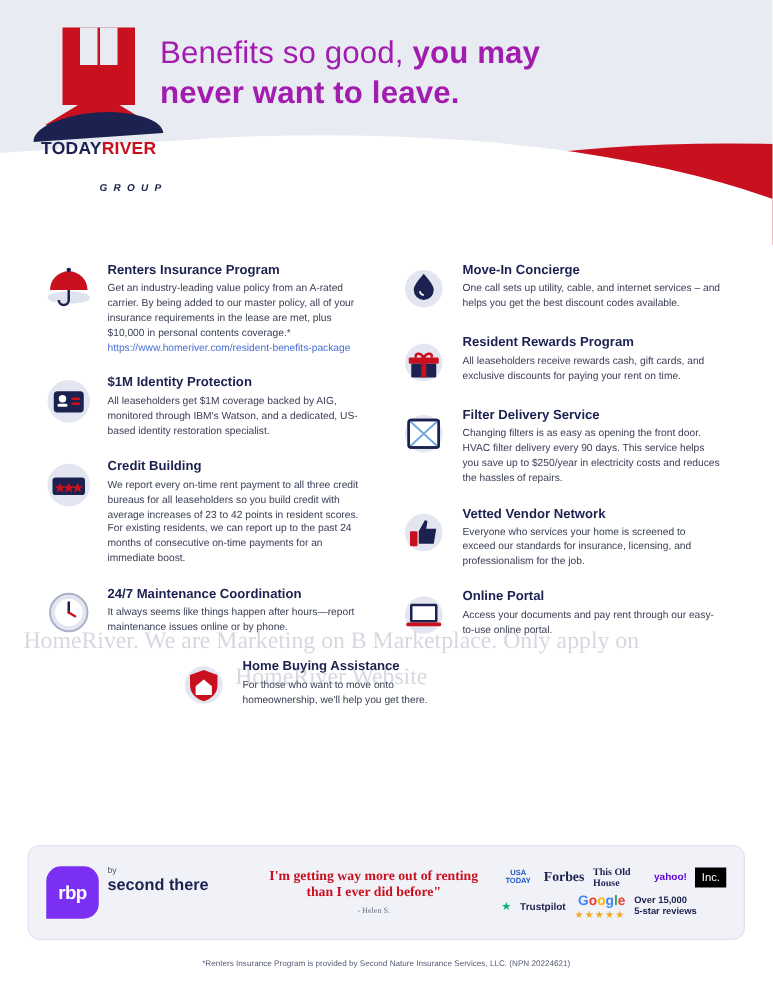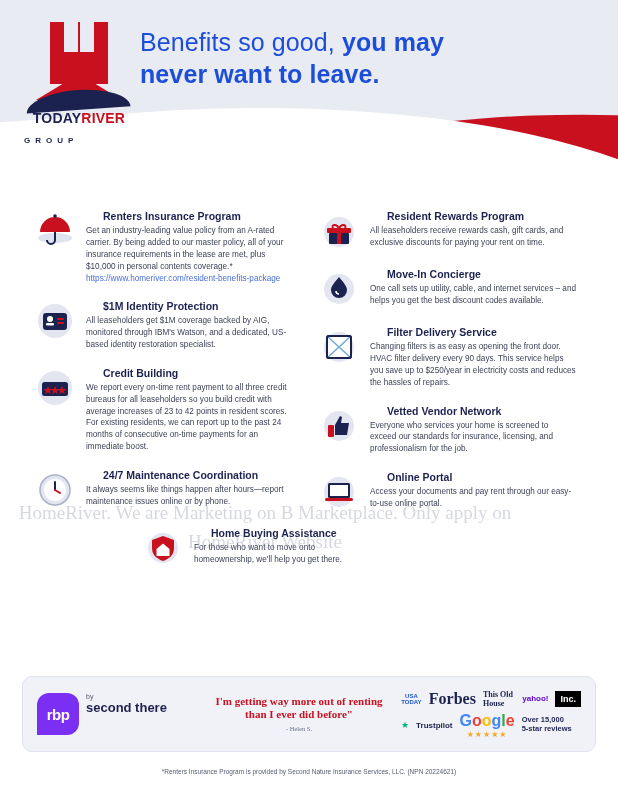--- a/index.html
+++ b/index.html
@@ -40,25 +40,25 @@
     border-top-left-radius: 100% 90%;
     transform: rotate(4deg);
   }
   .hdr-grey-band {
     position:absolute;
     left:0; top:0; width:618px; height:176px;
     background:#e9ebf2;
   }
   .hdr-title {
     position:absolute;
-    left:140px; top:26px;
+    left:128px; top:26px;
     width: 420px;
     font-size: 25px;
     line-height: 1.28;
-    color:#1d4ed8;
+    color:#a21caf;
     font-weight:400;
     letter-spacing:.1px;
     z-index:5;
   }
   .hdr-title b { font-weight:700; }
 
   
   .logo { position:absolute; left:24px; top:22px; width:110px; height:125px; z-index:6; }
   .logo-h {
     position:absolute; left:26px; top:0px;
@@ -86,41 +86,41 @@
     transform: rotate(-4deg);
   }
   .logo-text {
     position:absolute; left:0; top:88px; width:110px;
     text-align:center;
     font-size:14px; font-weight:700; color:#1c2250;
     letter-spacing:.2px;
   }
   .logo-text .riv { color:#c9101f; }
   .logo-sub {
-    position:absolute; left:0; top:114px; width:110px;
-    text-align:left;
-    font-size:8px; letter-spacing:5px; color:#1c2250; font-weight:700;
+    position:absolute; left:0; top:124px; width:110px;
+    text-align:right;
+    font-size:8px; letter-spacing:5px; color:#1c2250; font-weight:700;font-style:italic;
   }
 
   
   .content {
     position:relative;
     padding: 14px 34px 0 34px;
     display:flex;
     gap:26px;
   }
   .col { width: 258px; }
   .item { display:flex; gap:10px; margin-bottom:16px; }
   .item .ico {
     flex: 0 0 42px; width:42px; height:42px;
     position:relative;
   }
   .item .txt { flex:1; }
   .item h3 {
-    margin:0 0 3px 17px;
+    margin:0 0 3px 0;
     font-size:10.5px;
     font-weight:700;
     color:#1c2250;
   }
   .item p {
     margin:0;
     font-size:8.2px;
     line-height:1.45;
     color:#3a3f55;
   }
@@ -185,22 +185,22 @@
   }
   .quote .by { display:block; font-size:6.5px; color:#6b7088; font-weight:400; margin-top:3px;}
 
   .badges { flex:1; display:flex; flex-direction:column; gap:4px; padding-left:8px; }
   .badge-row { display:flex; align-items:center; gap:7px; }
   .pill {
     font-size:8px; font-weight:700; color:#1c2250;
     display:flex; align-items:center; gap:3px;
   }
   .usat { font-size:6px; line-height:1; color:#1c56c4; font-weight:700; text-align:center;}
-  .inc { background:#000; color:#fff; font-size:9px; font-weight:700; padding:3px 5px; }
-  .google { font-size:16px; font-weight:700; }
+  .inc { background:#000; color:#fff; font-size:9px; font-weight:400; padding:3px 5px; }
+  .google { font-size:11px; font-weight:700;text-align:right; }
   .google .b{color:#4285F4}.google .r{color:#EA4335}.google .y{color:#FBBC05}.google .g{color:#34A853}
   .stars { color:#f5a623; font-size:8px; letter-spacing:1px; }
   .star-green { color:#00b67a; font-size:9px; }
   .reviews { font-size:7.5px; color:#1c2250; font-weight:700; line-height:1.15;}
 
   .disclaimer {
     position:absolute;
     left:0; top:768px; width:618px;
     text-align:center;
     font-size:6.5px;
@@ -312,44 +312,44 @@
       </div>
     </div>
 
   </div>
 
   <div class="col">
 
     <div class="item">
       <div class="ico">
         <svg width="42" height="42" viewBox="0 0 42 42">
+          <circle cx="21" cy="21" r="15" fill="#e3e6f0"></circle>
+          <path d="M21 9c5 6 8 9.5 8 13a8 8 0 0 1-16 0c0-3.5 3-7 8-13z" fill="#1c2250"></path>
+          <path d="M18 23a3 3 0 0 0 3 3" stroke="#ffffff" stroke-width="1.6" fill="none"></path>
+        </svg>
+      </div>
+      <div class="txt">
+        <h3>Move-In Concierge</h3>
+        <p>One call sets up utility, cable, and internet services – and helps you get the best discount codes available.</p>
+      </div>
+    </div>
+
+    <div class="item">
+      <div class="ico">
+        <svg width="42" height="42" viewBox="0 0 42 42">
           <circle cx="21" cy="22" r="15" fill="#e3e6f0"></circle>
           <rect x="9" y="18" width="24" height="5" rx="1" fill="#c9101f"></rect>
           <rect x="11" y="23" width="20" height="11" rx="1" fill="#1c2250"></rect>
           <rect x="19" y="18" width="4" height="16" fill="#c9101f"></rect>
           <path d="M21 18c-3-5-8-3-6 0M21 18c3-5 8-3 6 0" stroke="#c9101f" stroke-width="2" fill="none"></path>
         </svg>
       </div>
       <div class="txt">
         <h3>Resident Rewards Program</h3>
         <p>All leaseholders receive rewards cash, gift cards, and exclusive discounts for paying your rent on time.</p>
-      </div>
-    </div>
-
-    <div class="item">
-      <div class="ico">
-        <svg width="42" height="42" viewBox="0 0 42 42">
-          <circle cx="21" cy="21" r="15" fill="#e3e6f0"></circle>
-          <path d="M21 9c5 6 8 9.5 8 13a8 8 0 0 1-16 0c0-3.5 3-7 8-13z" fill="#1c2250"></path>
-          <path d="M18 23a3 3 0 0 0 3 3" stroke="#ffffff" stroke-width="1.6" fill="none"></path>
-        </svg>
-      </div>
-      <div class="txt">
-        <h3>Move-In Concierge</h3>
-        <p>One call sets up utility, cable, and internet services – and helps you get the best discount codes available.</p>
       </div>
     </div>
 
     <div class="item">
       <div class="ico">
         <svg width="42" height="42" viewBox="0 0 42 42">
           <circle cx="21" cy="21" r="15" fill="#e3e6f0"></circle>
           <rect x="9" y="10" width="24" height="22" rx="2" fill="#ffffff" stroke="#1c2250" stroke-width="2"></rect>
           <path d="M9 10l24 22M33 10L9 32" stroke="#6fa8dc" stroke-width="1.5"></path>
           <rect x="9" y="10" width="24" height="22" rx="2" fill="none" stroke="#1c2250" stroke-width="2"></rect>
@@ -405,21 +405,21 @@
   </div>
 
   <div class="quote">
     <span>I'm getting way more out of renting than I ever did before"</span>
     <span class="by">- Helen S.</span>
   </div>
 
   <div class="badges">
     <div class="badge-row">
       <div class="usat">USA TODAY</div>
-      <div class="pill" style="font-family:'Liberation Serif',serif;font-size:16px;">Forbes</div>
+      <div class="pill" style="font-family:'Liberation Serif',serif;font-size:11px;">Forbes</div>
       <div class="pill" style="font-family:'Liberation Serif',serif;">This Old House</div>
       <div class="pill" style="color:#5f01d1;">yahoo!</div>
       <div class="inc">Inc.</div>
     </div>
     <div class="badge-row">
       <span class="star-green">★</span>
       <div class="pill">Trustpilot</div>
       <div style="text-align:center;">
         <div class="google"><span class="b">G</span><span class="r">o</span><span class="y">o</span><span class="b">g</span><span class="g">l</span><span class="r">e</span></div>
         <div class="stars">★★★★★</div>

